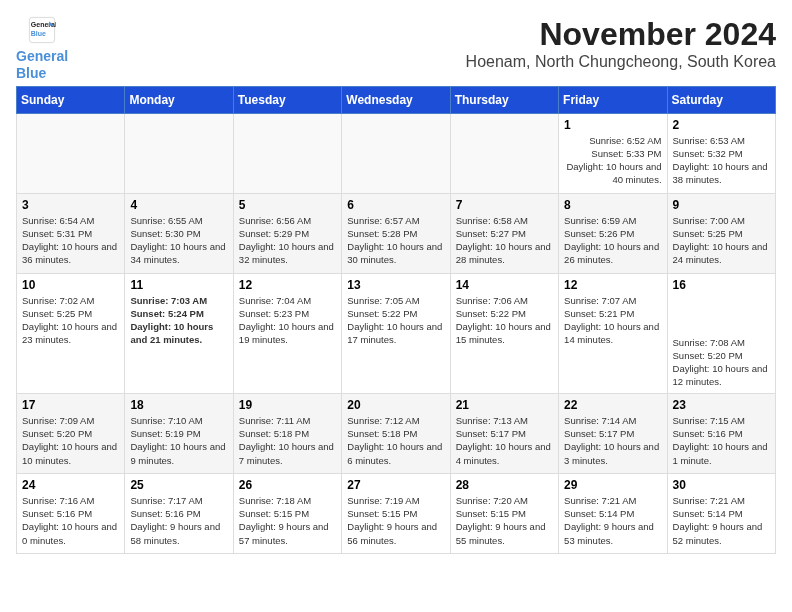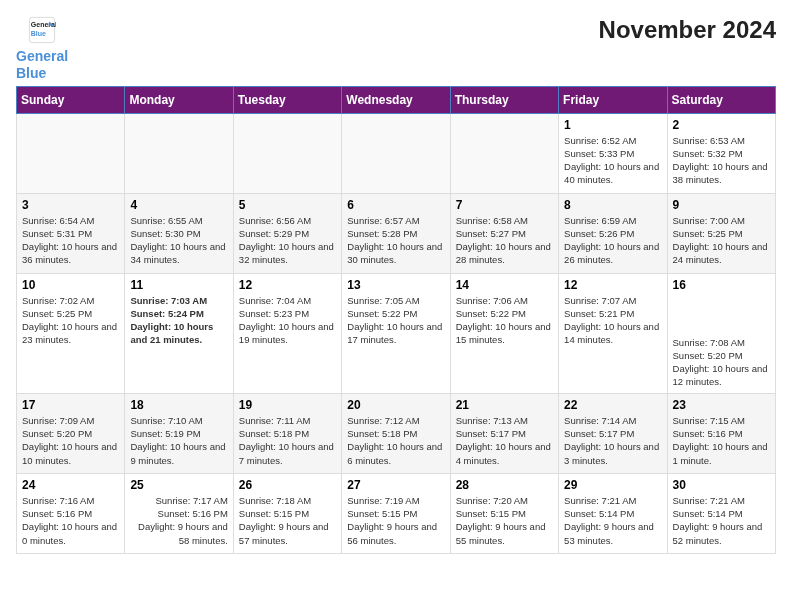--- a/index.html
+++ b/index.html
@@ -32,35 +32,35 @@
       color: #4a90d9;
     }
     .logo-icon {
       width: 28px;
       height: 28px;
     }
     .title-area {
       text-align: right;
     }
     .main-title {
-      font-size: 24px;
+      font-size: 32px;
       font-weight: bold;
       color: #222;
     }
     .subtitle {
       font-size: 16px;
       color: #444;
     }
     table {
       width: 100%;
       border-collapse: collapse;
       font-size: 11px;
     }
     thead tr th {
-      background-color: #701a75;
+      background-color: #1d4ed8;
       color: #fff;
       padding: 6px 4px;
       text-align: left;
       font-size: 12px;
       font-weight: bold;
       border: 1px solid #4a7ec7;
     }
     tbody tr td {
       border: 1px solid #ddd;
       padding: 4px 5px;
@@ -102,20 +102,21 @@
       <div class="logo-text">
         <span>General</span>
       </div>
       <div class="logo-text">
         <span style="color:#4a90d9">Blue</span>
       </div>
     </div>
   </div>
   <div class="title-area">
     <div class="main-title">November 2024</div>
+    <div class="subtitle">Hoenam, North Chungcheong, South Korea</div>
   </div>
 </div>
 
 <table>
   <thead>
     <tr>
 
     <th>Sunday</th>
         <th>Monday</th>
         <th>Tuesday</th>
@@ -127,21 +128,21 @@
   </thead>
   <tbody id="calendar-body">
   <tr>
         <td class="empty-cell"></td>
         <td class="empty-cell"></td>
         <td class="empty-cell"></td>
         <td class="empty-cell"></td>
         <td class="empty-cell"></td>
         <td>
           <span class="day-num">1</span>
-          <div class="day-info" style="white-space: pre-line;">Sunrise: 6:52 AM
+          <div class="day-info" style="white-space: pre-line; text-align: right;">Sunrise: 6:52 AM
 Sunset: 5:33 PM
 Daylight: 10 hours and 40 minutes.</div>
         </td>
         <td>
           <span class="day-num">2</span>
           <div class="day-info" style="white-space: pre-line;">Sunrise: 6:53 AM
 Sunset: 5:32 PM
 Daylight: 10 hours and 38 minutes.</div>
         </td>
       </tr>
@@ -279,21 +280,21 @@
       </tr>
       <tr>
         <td>
           <span class="day-num">24</span>
           <div class="day-info" style="white-space: pre-line;">Sunrise: 7:16 AM
 Sunset: 5:16 PM
 Daylight: 10 hours and 0 minutes.</div>
         </td>
         <td>
           <span class="day-num">25</span>
-          <div class="day-info" style="white-space: pre-line; text-align: right;">Sunrise: 7:17 AM
+          <div class="day-info" style="white-space: pre-line;">Sunrise: 7:17 AM
 Sunset: 5:16 PM
 Daylight: 9 hours and 58 minutes.</div>
         </td>
         <td>
           <span class="day-num">26</span>
           <div class="day-info" style="white-space: pre-line;">Sunrise: 7:18 AM
 Sunset: 5:15 PM
 Daylight: 9 hours and 57 minutes.</div>
         </td>
         <td>

